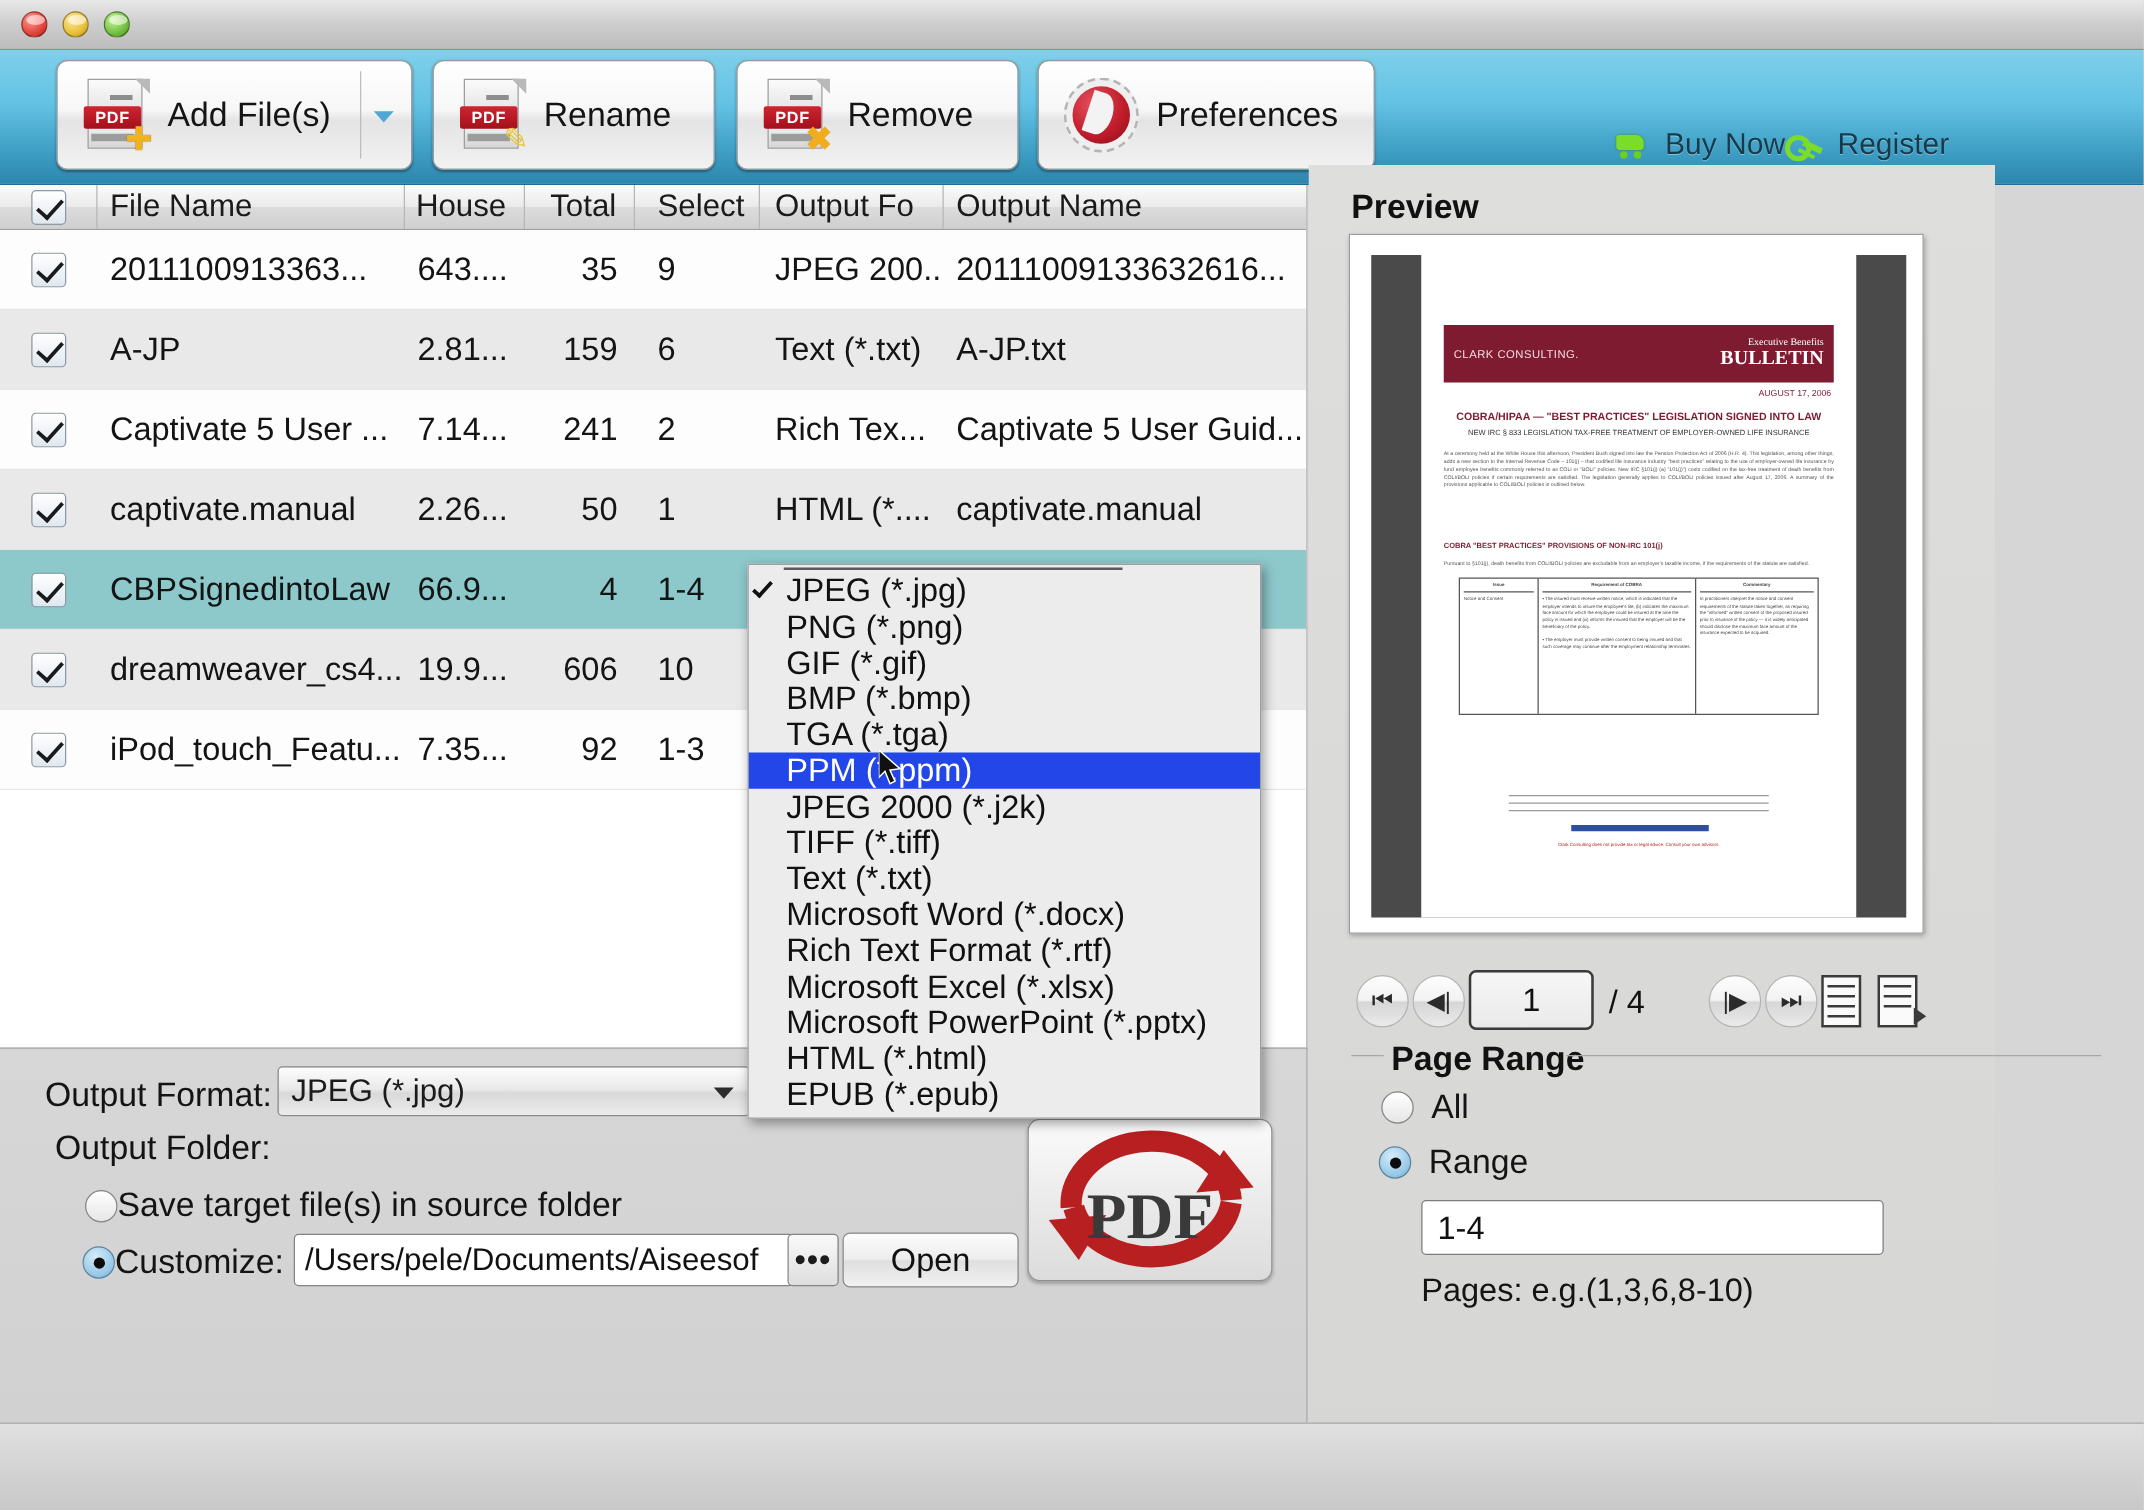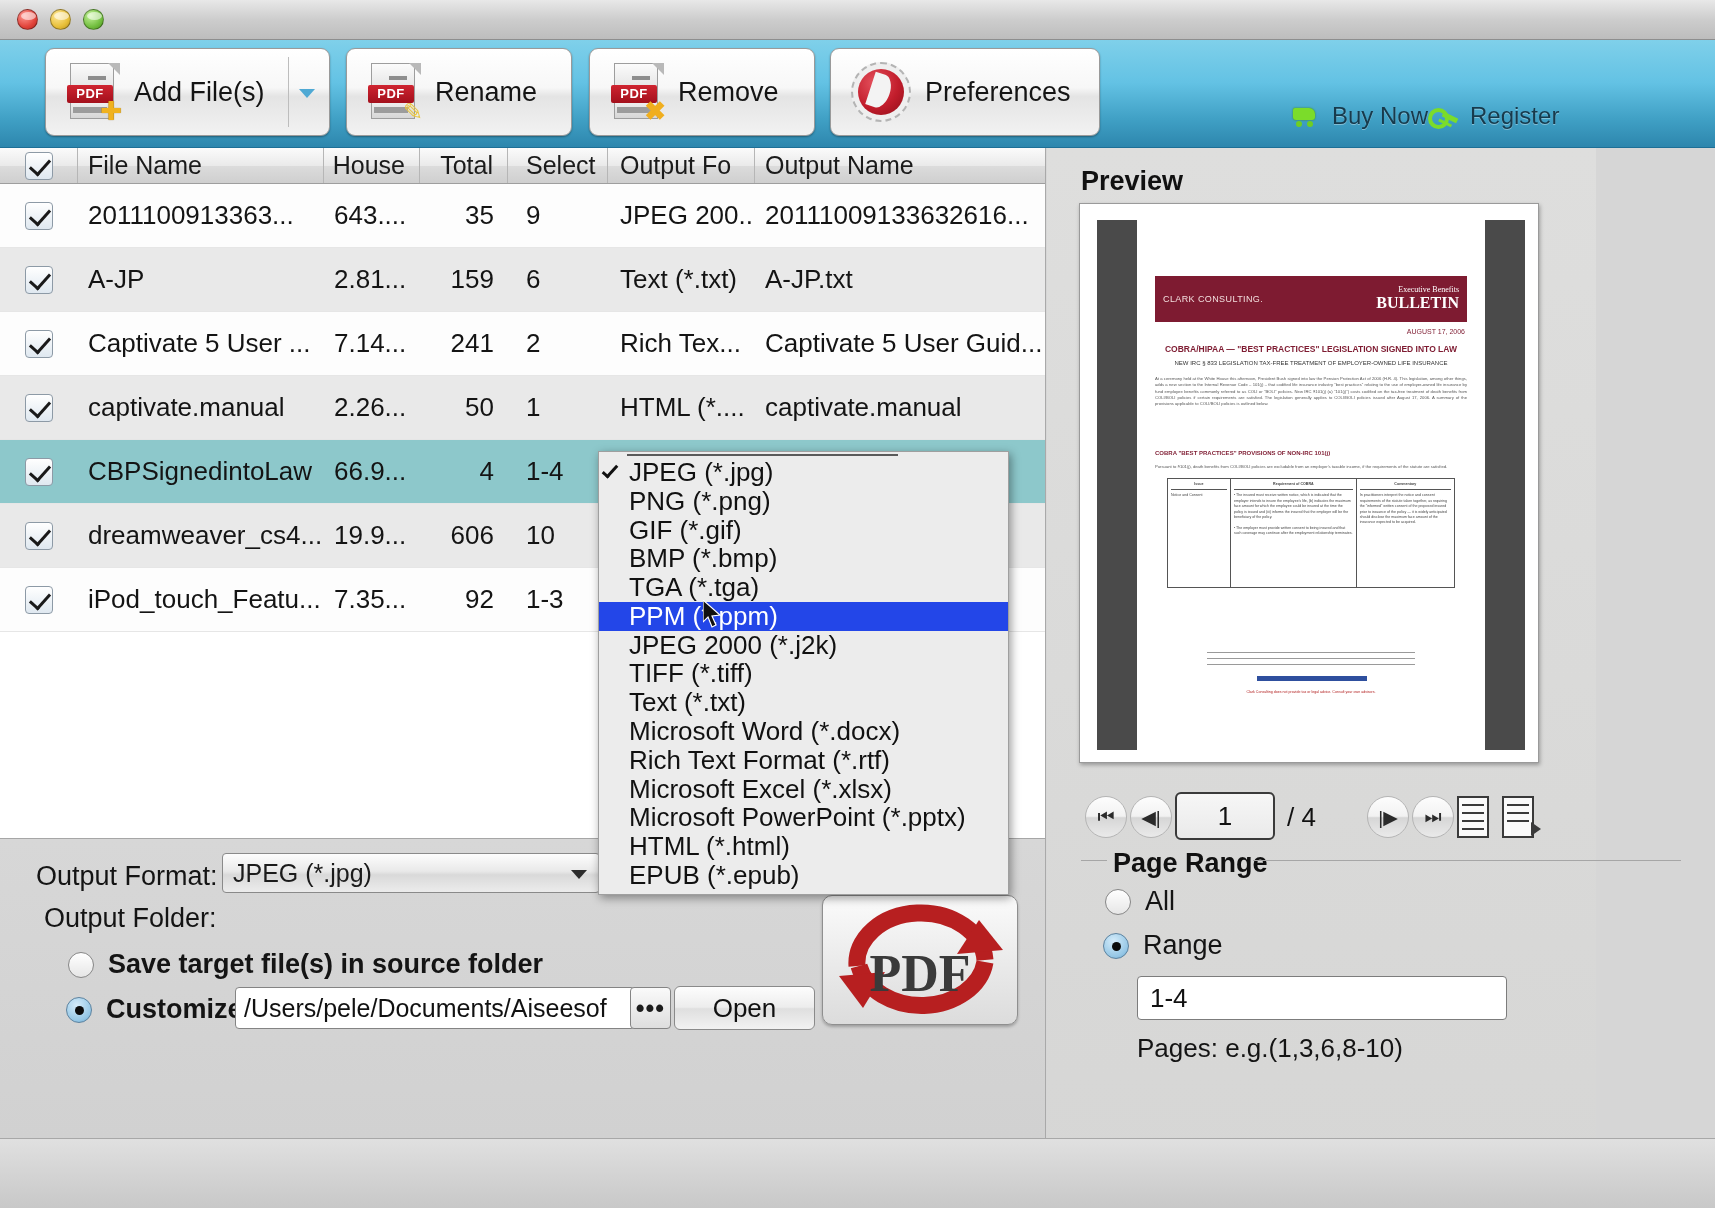--- a/index.html
+++ b/index.html
@@ -247,21 +247,21 @@
     display: flex; align-items: center; padding-left: 10px;
     cursor: pointer;
   }
   .combo .ar {
     position: absolute; right: 12px; top: 16px;
     width: 0; height: 0;
     border-left: 8px solid transparent; border-right: 8px solid transparent;
     border-top: 9px solid #2c2c2c;
   }
 
-  .radio-row { position: absolute; display: flex; align-items: center; gap: 14px; font-size: 27px; color: #141414; cursor: pointer; font-weight: bold; }
+  .radio-row { position: absolute; display: flex; align-items: center; font-size: 27px; color: #141414; cursor: pointer; }
   .rr1 { left: 68px; top: 110px; }
   .rr2 { left: 66px; top: 155px; }
   .rad {
     width: 26px; height: 26px; border-radius: 50%;
     background: linear-gradient(to bottom, #ffffff, #e6e6e6);
     border: 1px solid #878787; position: relative; flex: none;
   }
   .rad.on {
     background: radial-gradient(circle at 40% 30%, #d5ecfa 0%, #94c6e5 70%, #5f9fc9 100%);
     border-color: #5c83a0;
@@ -303,21 +303,21 @@
     position: absolute; left: 16px; top: 8px; width: 164px; height: 112px;
   }
   .convert .pdftxt {
     position: absolute; left: 0; right: 0; top: 48px;
     text-align: center; font-size: 52px; font-weight: bold; color: #3a3a3a;
     font-family: "Liberation Serif", serif;
   }
 
   
   .rightpane {
-    position: absolute; left: 1047px; top: 148px; width: 549px; height: 1060px;
+    position: absolute; left: 1047px; top: 132px; width: 549px; height: 1060px;
     background: linear-gradient(to bottom, #dededd 0%, #d6d6d5 100%);
   }
   .prev-title { position: absolute; left: 34px; top: 18px; font-size: 27px; font-weight: bold; color: #111; }
   .prev-frame {
     position: absolute; left: 32px; top: 55px; width: 460px; height: 560px;
     background: #fff; border: 1px solid #9a9a9a;
     box-shadow: 1px 2px 4px rgba(0,0,0,.3);
     padding: 8px;
   }
   .prev-inner {

